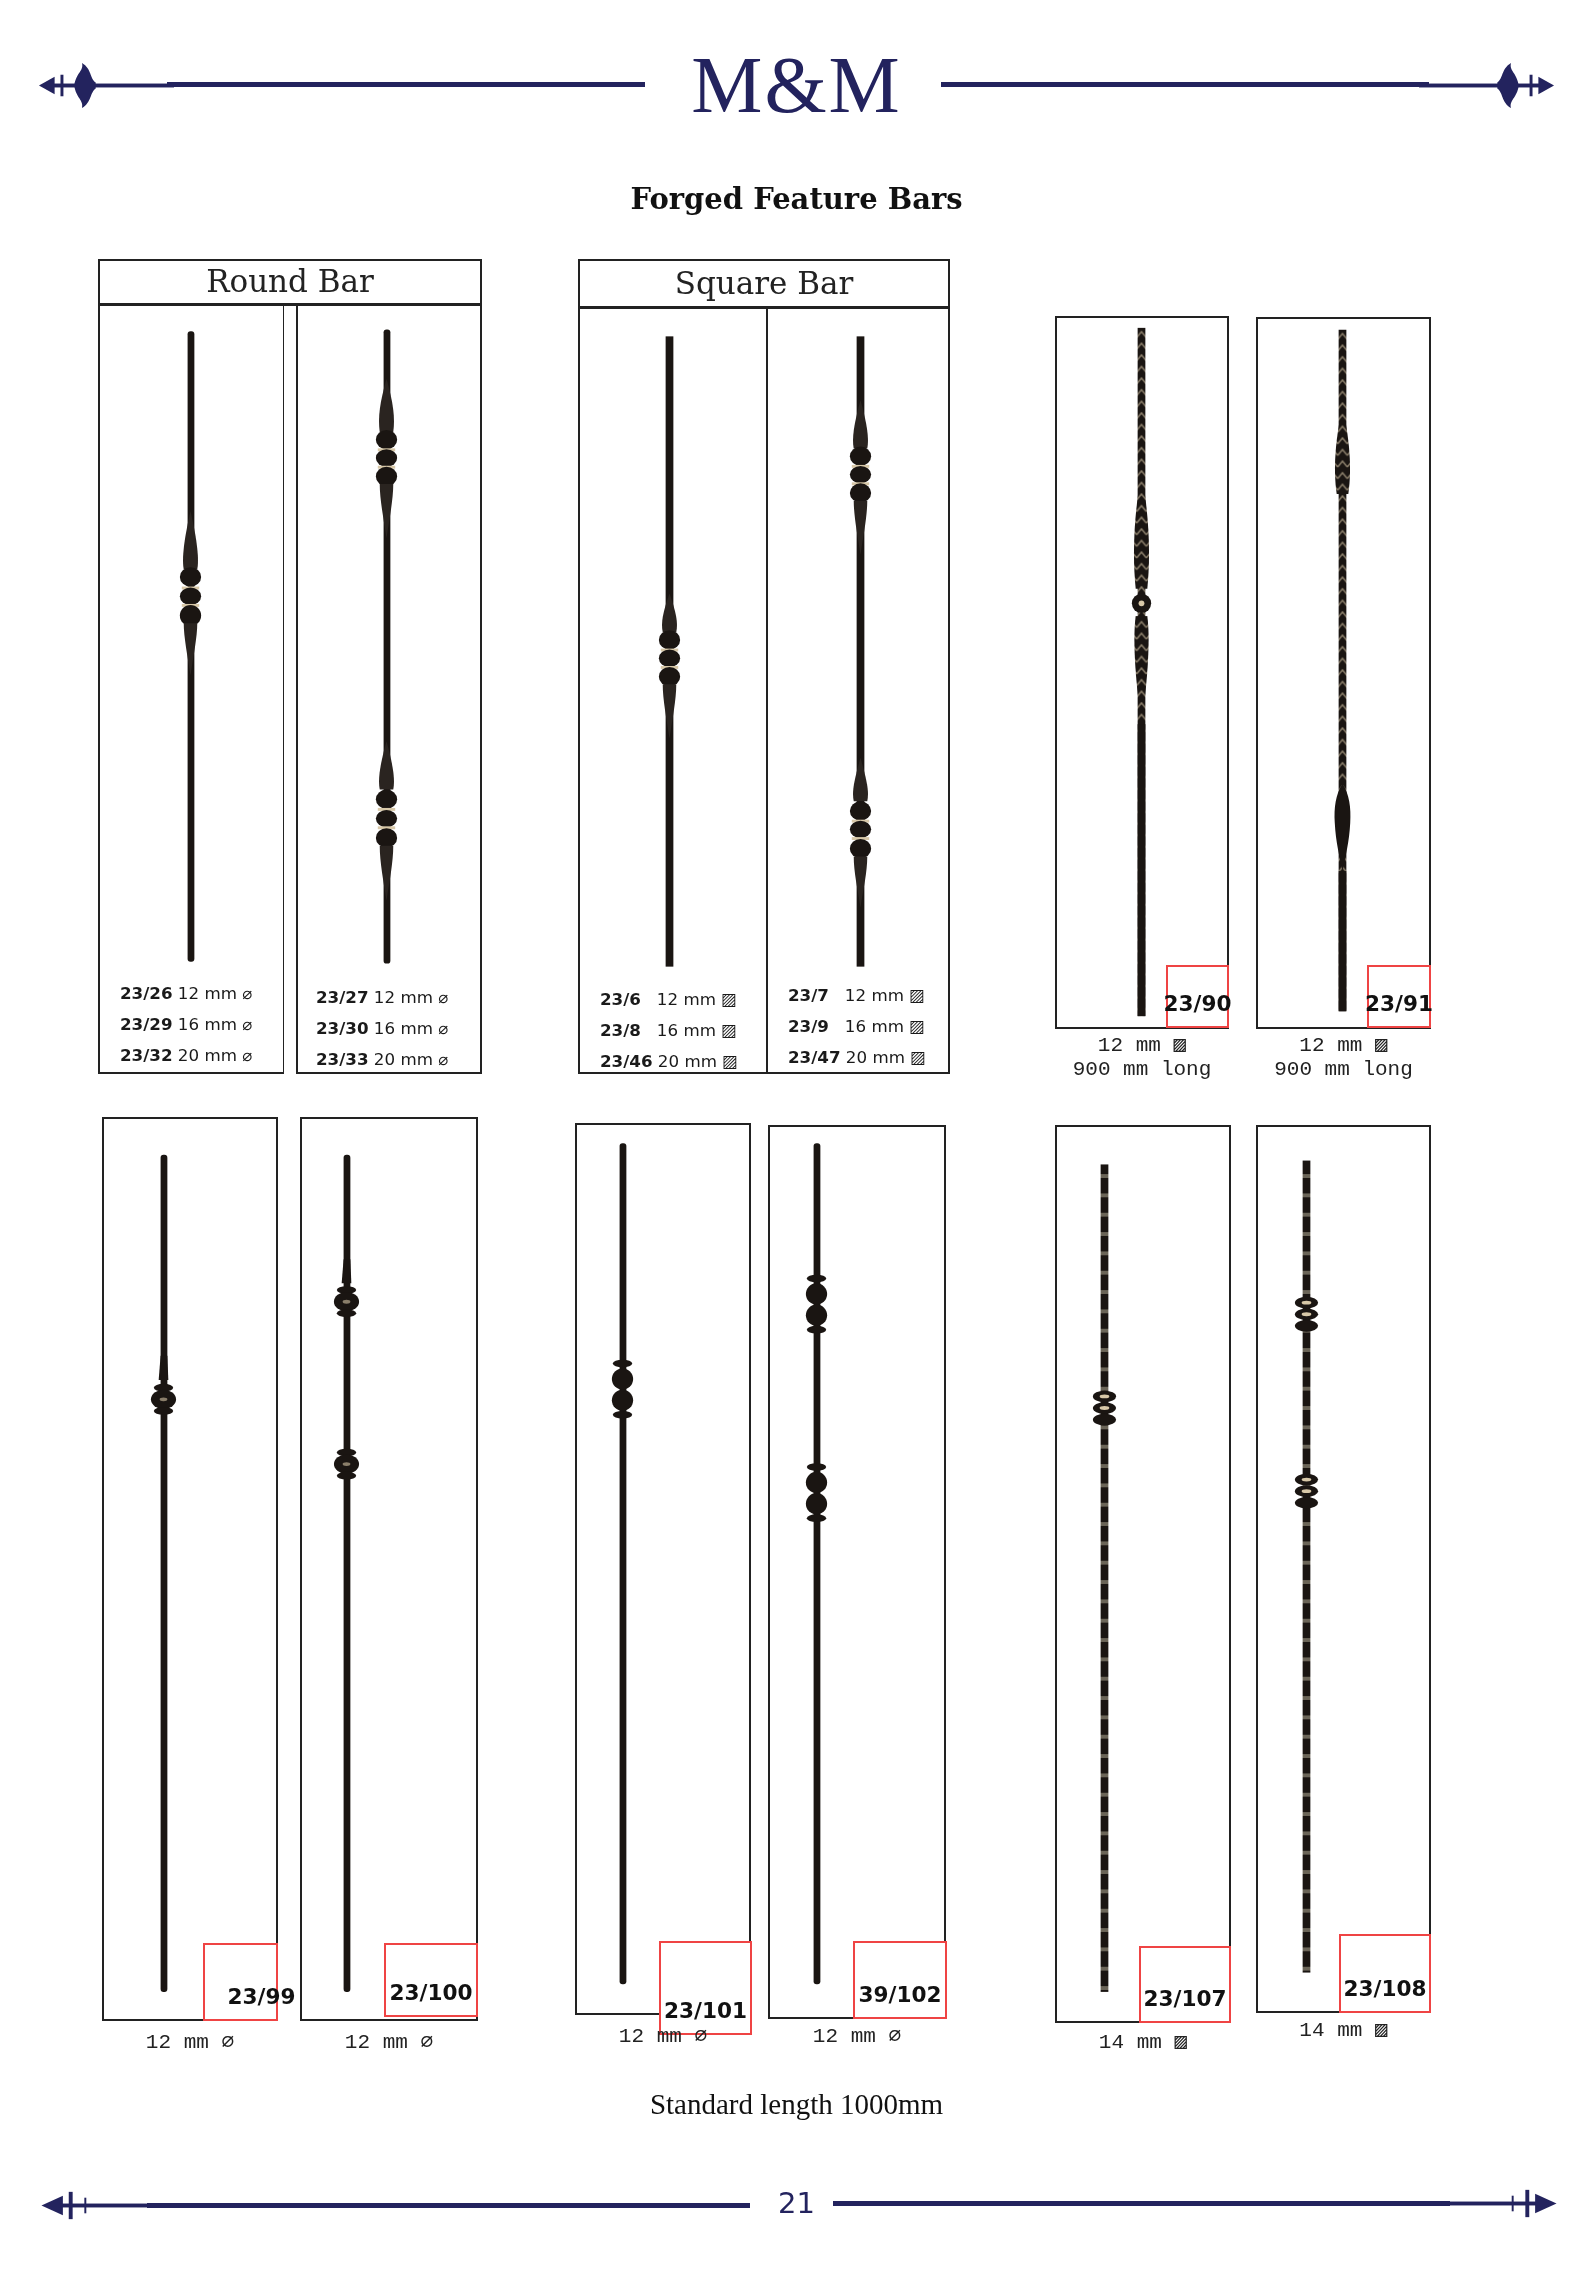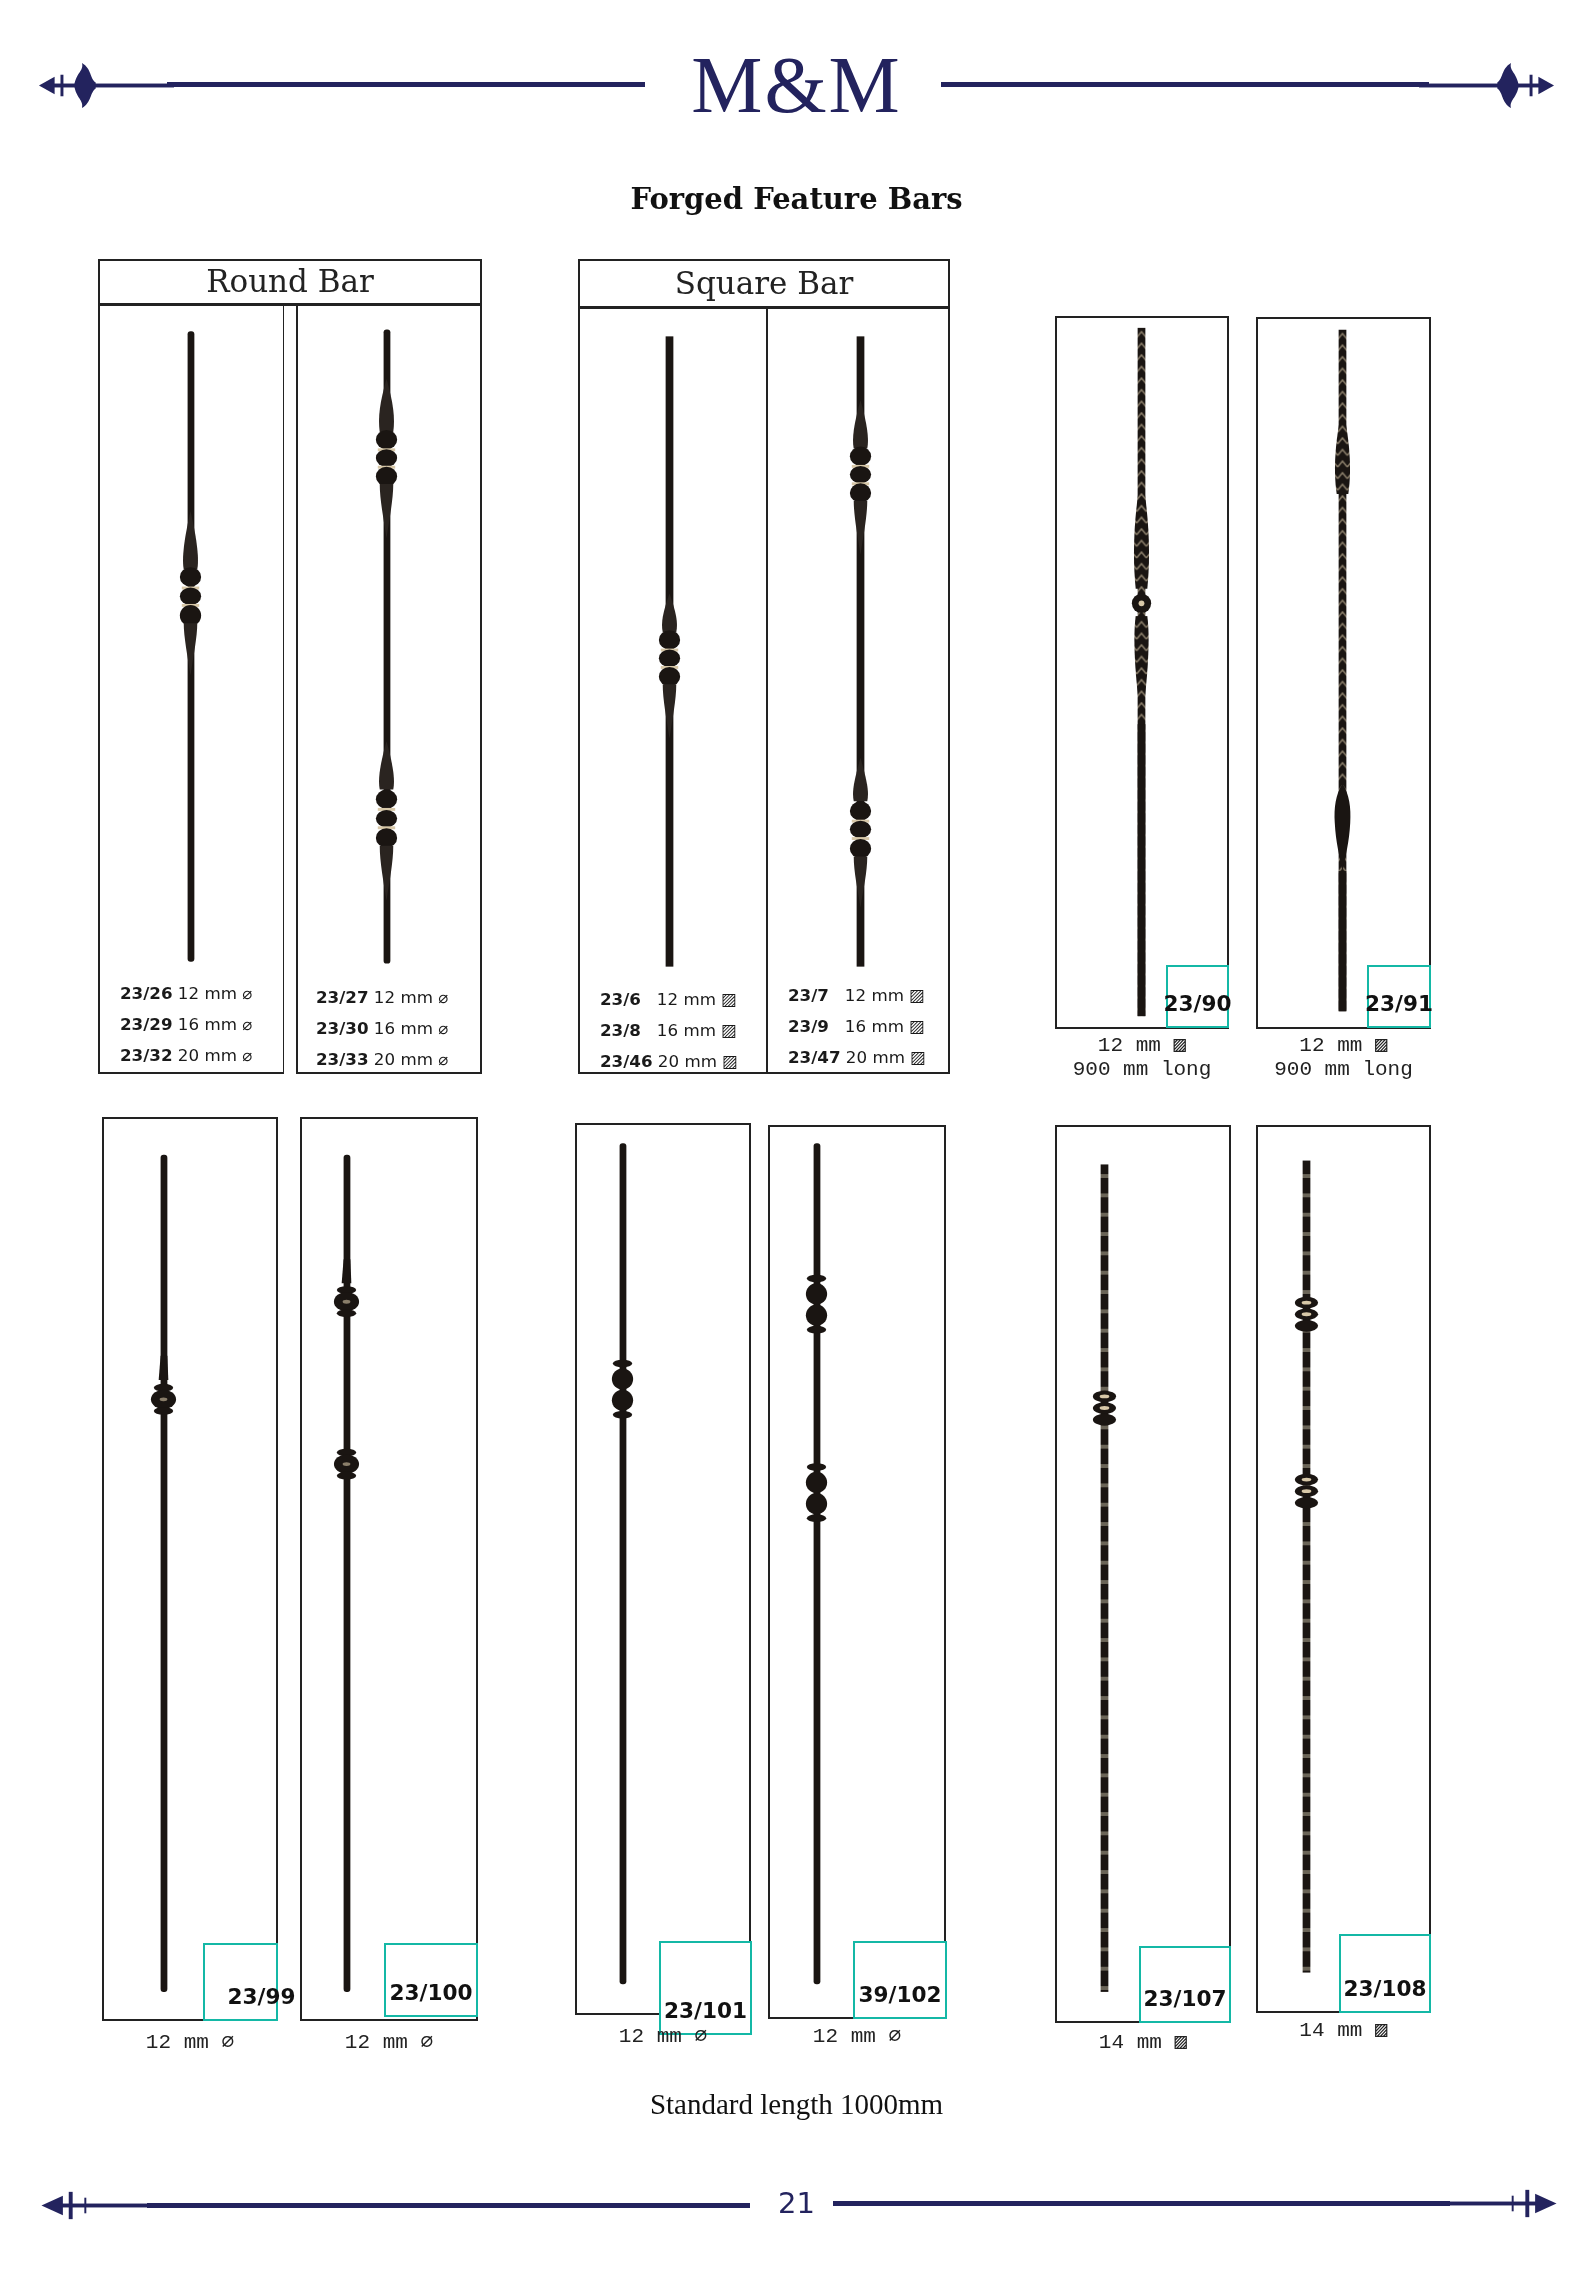--- a/index.html
+++ b/index.html
@@ -10,21 +10,21 @@
   .brand { position:absolute; top:41px; left:0; width:1593px; text-align:center;
            font-family:"Liberation Serif", serif; font-size:80px; color:#23235e; line-height:88px; letter-spacing:2px; }
   .page-title { position:absolute; top:182px; left:0; width:1593px; text-align:center;
            font-family:"DejaVu Serif", serif; font-weight:bold; font-size:29px; color:#111; }
   .box { position:absolute; border:2px solid #222; box-sizing:border-box; background:#fff; }
   .group-header { position:absolute; border:2px solid #222; box-sizing:border-box; text-align:center;
            font-family:"DejaVu Serif", serif; font-size:31px; color:#222; border-bottom-width:3.9px; }
   .cell { position:absolute; border:2px solid #222; box-sizing:border-box; }
   .code-list { position:absolute; font-size:16.7px; line-height:31px; white-space:nowrap; }
   .code-list b { font-weight:bold; }
-  .tag { position:absolute; border:2px solid #14b8a6; box-sizing:border-box; background:#fff;
+  .tag { position:absolute; border:2px solid #ef4444; box-sizing:border-box; background:#fff;
          display:flex; align-items:flex-end; justify-content:center; padding-bottom:9.8px;
          font-weight:bold; font-size:21.6px; color:#111; }
   .caption { position:absolute; text-align:center; font-size:21px; line-height:23.5px; color:#222;font-family:Liberation Mono, monospace; }
   .bar { position:absolute; }
   .std { position:absolute; top:2088px; left:0; width:1593px; text-align:center;
          font-family:"Liberation Serif", serif; font-size:29px; color:#111; }
   .pageno { position:absolute; top:2186px; left:0; width:1593px; text-align:center;
          font-family:"DejaVu Sans", sans-serif; font-size:29px; color:#23235e; }
 </style>
 </head>

